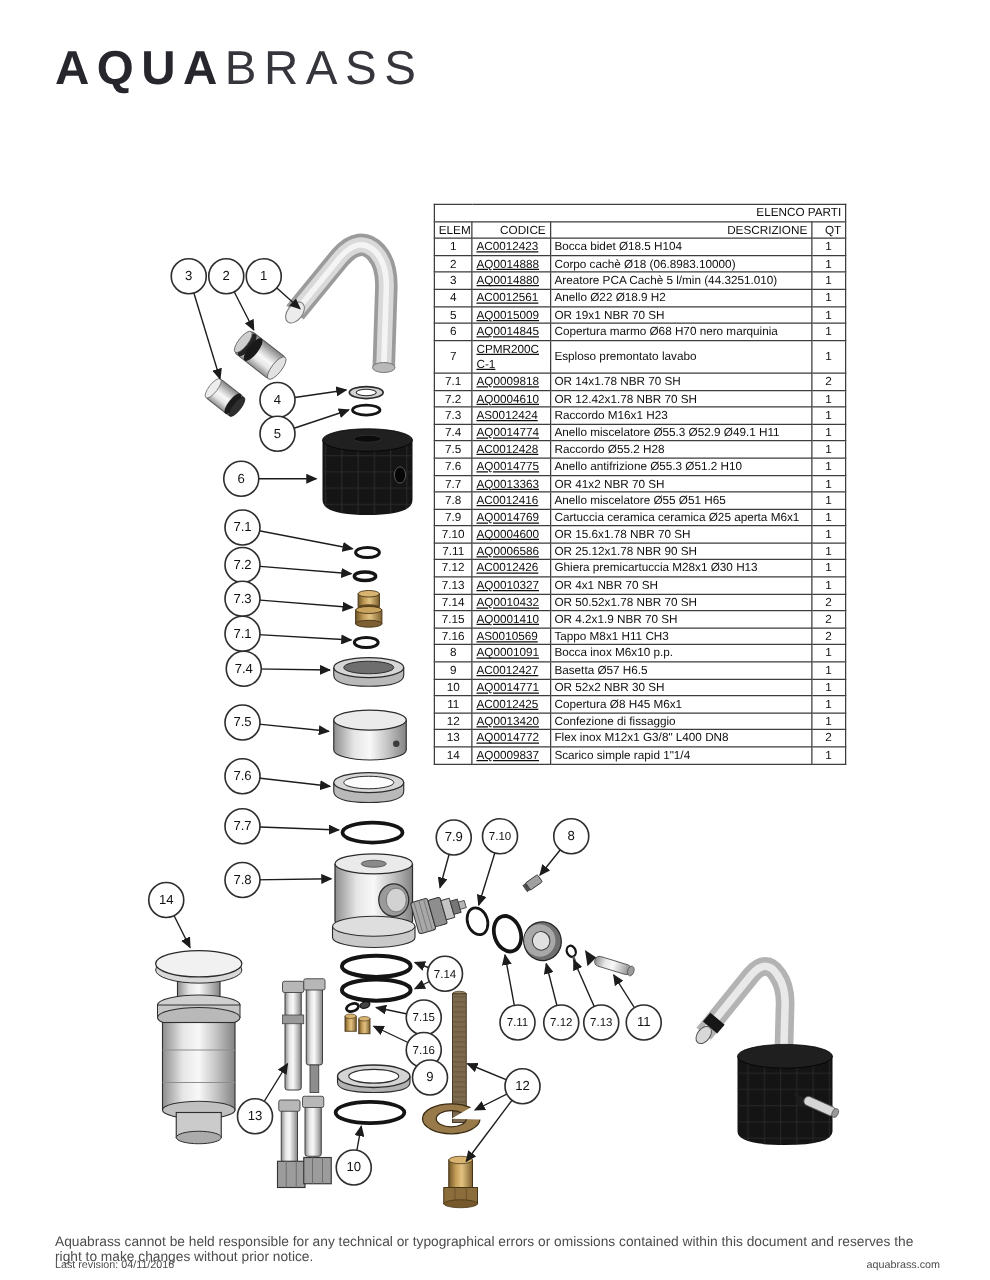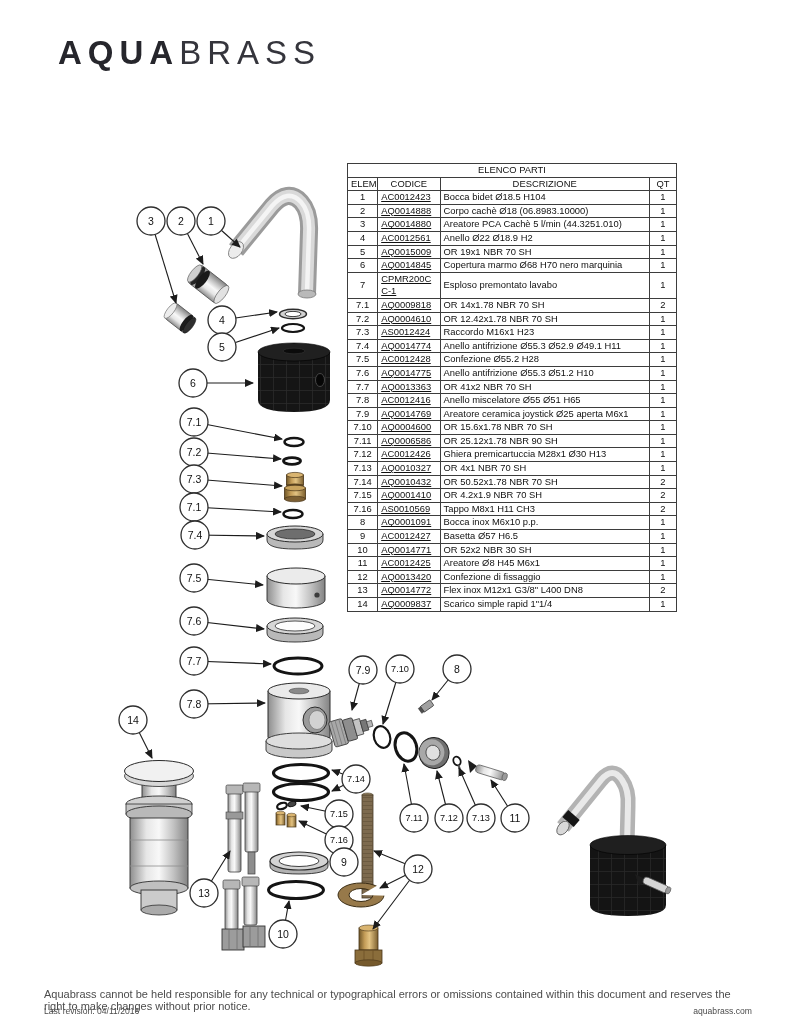--- a/index.html
+++ b/index.html
@@ -1,26 +1,26 @@
 <!DOCTYPE html>
 <html><head>
 <meta charset="utf-8">
 <style>
   html,body{margin:0;padding:0;background:#fff;}
   .page{position:relative;width:792px;height:1024px;background:#fff;overflow:hidden;
         font-family:"Liberation Sans","DejaVu Sans",sans-serif;color:#141414;}
-  .logo{position:absolute;left:58px;top:36px;font-size:33px;letter-spacing:6px;line-height:1;color:#26262c;}
+  .logo{position:absolute;left:44px;top:36px;font-size:38px;letter-spacing:6px;line-height:1;color:#26262c;}
   .logo .b{font-weight:700;}
   .logo .l{font-weight:300;color:#35353c;}
   svg.diagram{position:absolute;left:0;top:0;}
   .parts-table{position:absolute;left:347px;top:163px;width:330px;border-collapse:collapse;table-layout:fixed;
                font-size:9.4px;line-height:1.34;color:#101010;}
   .parts-table th,.parts-table td{border:1px solid #3d3d3d;padding:0 3px;font-weight:400;overflow:hidden;white-space:nowrap;}
-  .parts-table th.title{text-align:center;}
-  .parts-table th{text-align:center;}
+  .parts-table th.title{text-align:right;}
+  .parts-table th{text-align:right;}
   .parts-table td.c{text-align:center;}
   .parts-table td.code{white-space:normal;word-break:break-all;text-decoration:underline;}
   .balloon circle{fill:#fff;stroke:#2e2e2e;stroke-width:1.3;}
   .balloon text{font-family:"Liberation Sans",sans-serif;font-size:10.5px;fill:#111;
                 text-anchor:middle;dominant-baseline:central;}
   .balloon.w text{font-size:9.2px;}
   .lead{stroke:#1c1c1c;stroke-width:1.1;fill:none;}
   .disclaimer{position:absolute;left:44px;top:988px;width:708px;font-size:11px;color:#4c4c4c;}
   .footrow{position:absolute;left:44px;top:1006px;width:708px;display:flex;justify-content:space-between;
            font-size:8.6px;color:#4c4c4c;}
@@ -494,28 +494,28 @@
         <tr>
           <td class="c">7.3</td>
           <td class="code">AS0012424</td>
           <td>Raccordo M16x1 H23</td>
           <td class="c">1</td>
         </tr>
 
         <tr>
           <td class="c">7.4</td>
           <td class="code">AQ0014774</td>
-          <td>Anello antifrizione Ø55.3 Ø52.9 Ø49.1 H11</td>
+          <td>Anello miscelatore Ø55.3 Ø52.9 Ø49.1 H11</td>
           <td class="c">1</td>
         </tr>
 
         <tr>
           <td class="c">7.5</td>
           <td class="code">AC0012428</td>
-          <td>Confezione Ø55.2 H28</td>
+          <td>Raccordo Ø55.2 H28</td>
           <td class="c">1</td>
         </tr>
 
         <tr>
           <td class="c">7.6</td>
           <td class="code">AQ0014775</td>
           <td>Anello antifrizione Ø55.3 Ø51.2 H10</td>
           <td class="c">1</td>
         </tr>
 
@@ -529,21 +529,21 @@
         <tr>
           <td class="c">7.8</td>
           <td class="code">AC0012416</td>
           <td>Anello miscelatore Ø55 Ø51 H65</td>
           <td class="c">1</td>
         </tr>
 
         <tr>
           <td class="c">7.9</td>
           <td class="code">AQ0014769</td>
-          <td>Areatore ceramica joystick Ø25 aperta M6x1</td>
+          <td>Cartuccia ceramica ceramica Ø25 aperta M6x1</td>
           <td class="c">1</td>
         </tr>
 
         <tr>
           <td class="c">7.10</td>
           <td class="code">AQ0004600</td>
           <td>OR 15.6x1.78 NBR 70 SH</td>
           <td class="c">1</td>
         </tr>
 
@@ -606,21 +606,21 @@
         <tr>
           <td class="c">10</td>
           <td class="code">AQ0014771</td>
           <td>OR 52x2 NBR 30 SH</td>
           <td class="c">1</td>
         </tr>
 
         <tr>
           <td class="c">11</td>
           <td class="code">AC0012425</td>
-          <td>Areatore Ø8 H45 M6x1</td>
+          <td>Copertura Ø8 H45 M6x1</td>
           <td class="c">1</td>
         </tr>
 
         <tr>
           <td class="c">12</td>
           <td class="code">AQ0013420</td>
           <td>Confezione di fissaggio</td>
           <td class="c">1</td>
         </tr>
 

